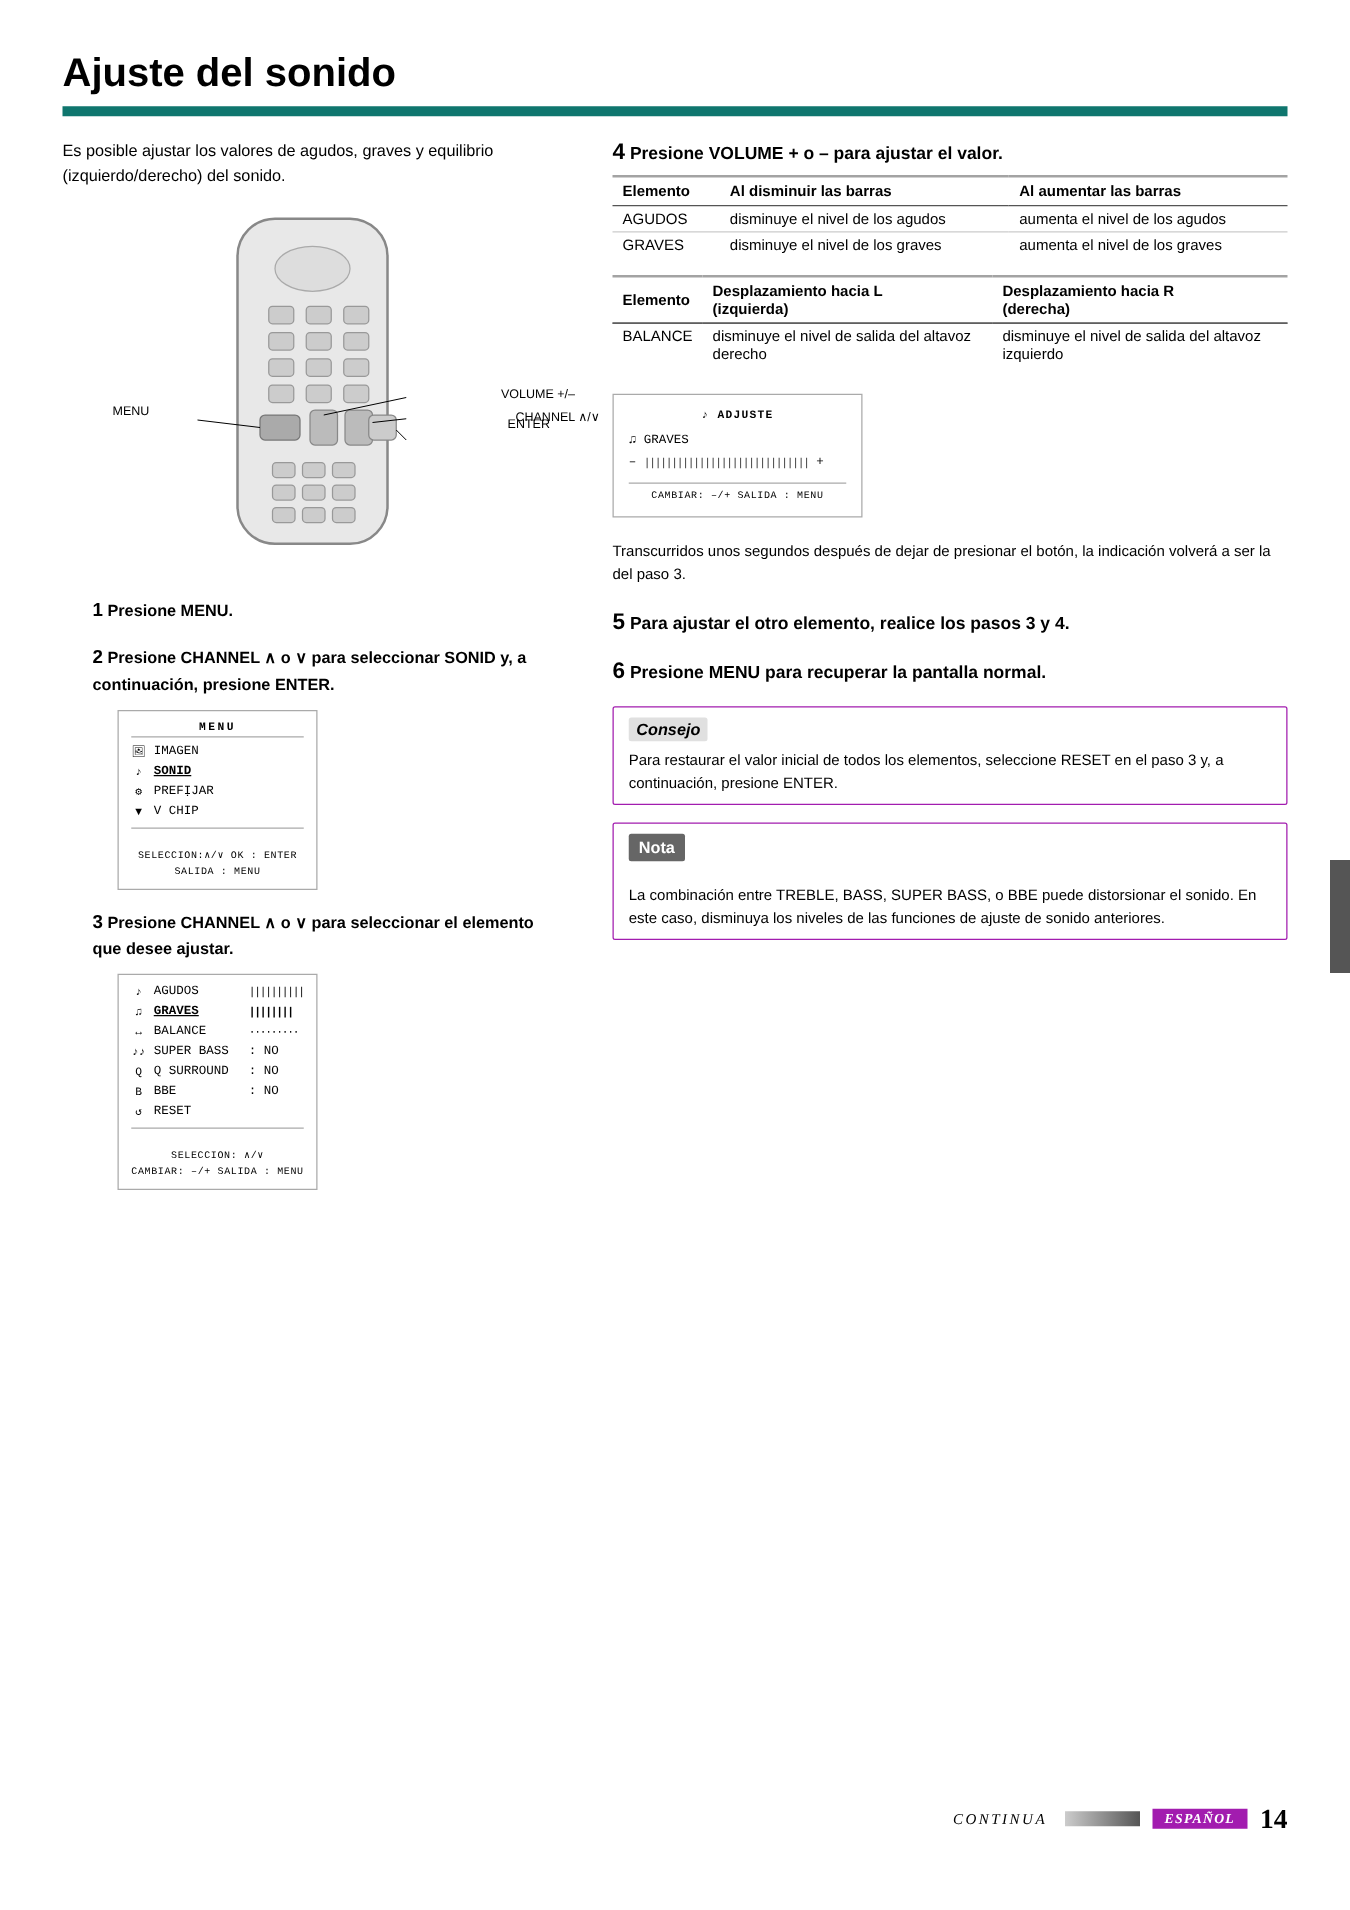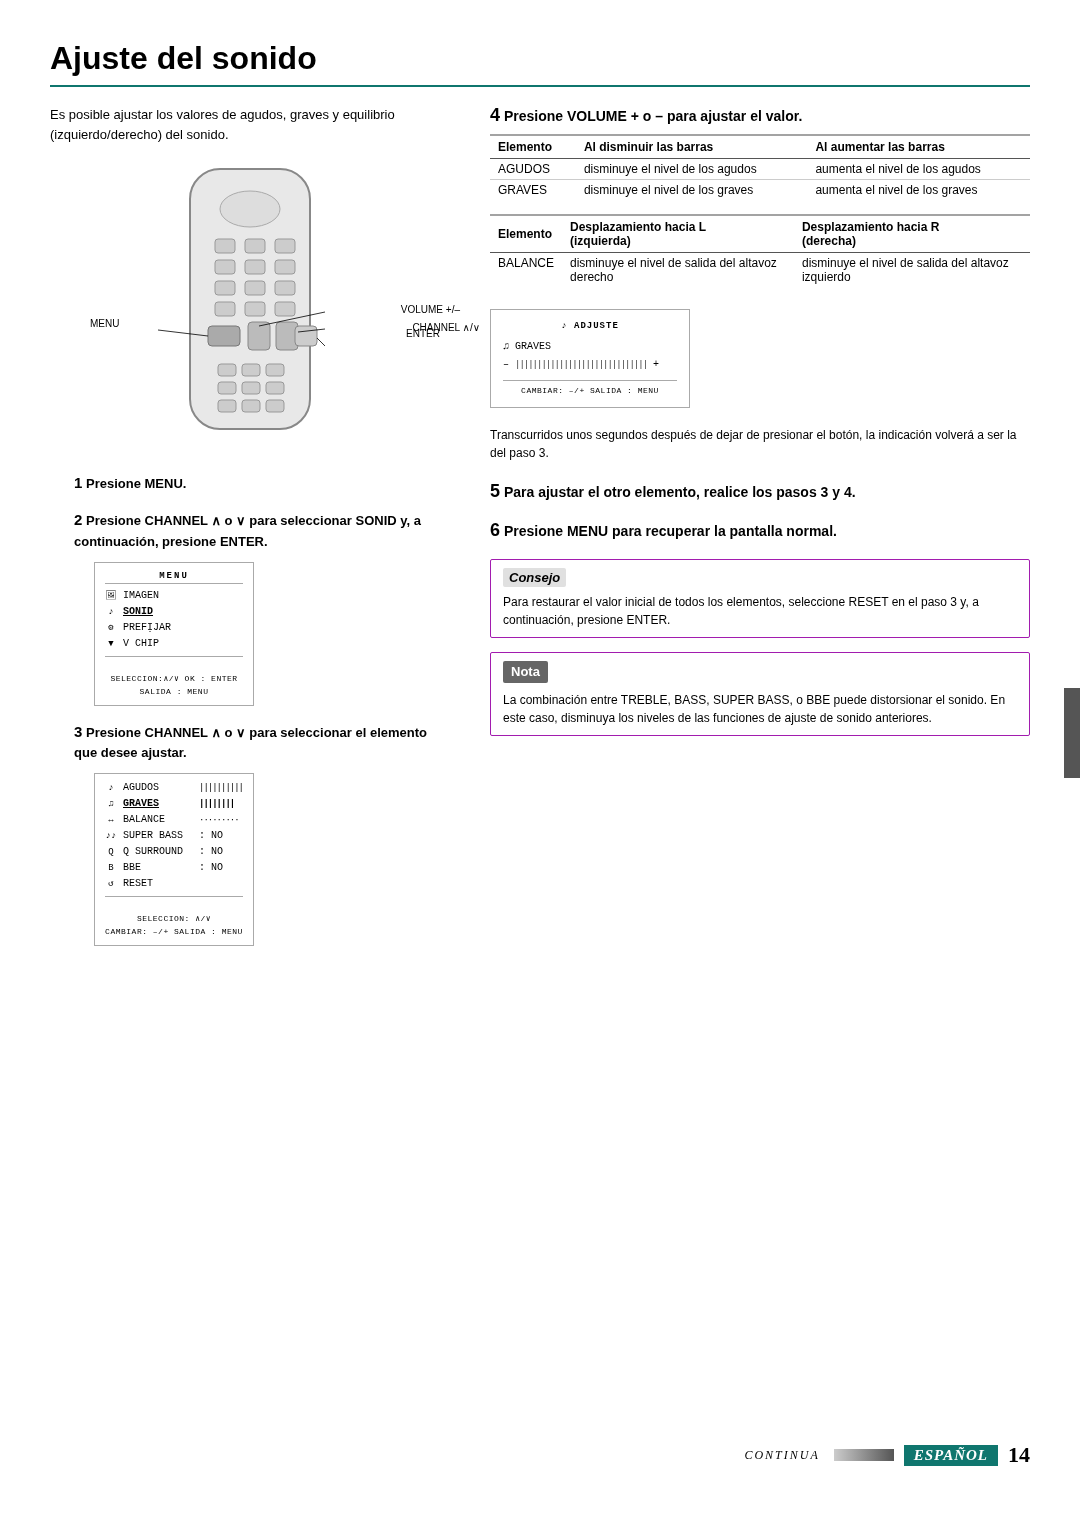--- a/index.html
+++ b/index.html
@@ -15,21 +15,21 @@
     .page {
       display: flex;
       flex-direction: column;
       width: 1080px;
       min-height: 1528px;
       padding: 40px 50px 60px 50px;
     }
     .page-title {
       font-size: 32px;
       font-weight: bold;
-      border-bottom: 2px solid #0f766e;
+      border-bottom: 8px solid #0f766e;
       padding-bottom: 8px;
       margin-bottom: 18px;
       font-family: Arial, Helvetica, sans-serif;
     }
     .two-col {
       display: flex;
       flex-direction: row;
       gap: 40px;
       flex: 1;
     }
@@ -197,21 +197,21 @@
       font-size: 13px;
       margin-bottom: 6px;
       background: #e0e0e0;
       display: inline-block;
       padding: 0 6px;
       border-radius: 2px;
     }
     .advice-box .nota-title {
       font-weight: bold;
       font-size: 13px;
-      margin-bottom: 8px;
+      margin-bottom: 18px;
       background: #666;
       color: #fff;
       display: inline-block;
       padding: 1px 8px;
       border-radius: 2px;
     }
     
     .page-footer {
       display: flex;
       justify-content: flex-end;
@@ -227,24 +227,24 @@
     }
     .continua-arrow {
       display: inline-block;
       width: 60px;
       height: 12px;
       background: linear-gradient(to right, #ccc, #555);
       vertical-align: middle;
       margin-left: 4px;
     }
     .espanol-badge {
-      background: #0f766e;
+      background: #a21caf;
       color: #fff;
       font-weight: bold;
-      font-size: 15px;
+      font-size: 11px;
       font-style: italic;
       padding: 2px 10px;
       display: inline-block;
       letter-spacing: 1px;
     }
     .page-num {
       font-size: 22px;
       font-weight: bold;
     }
     .right-bar {

